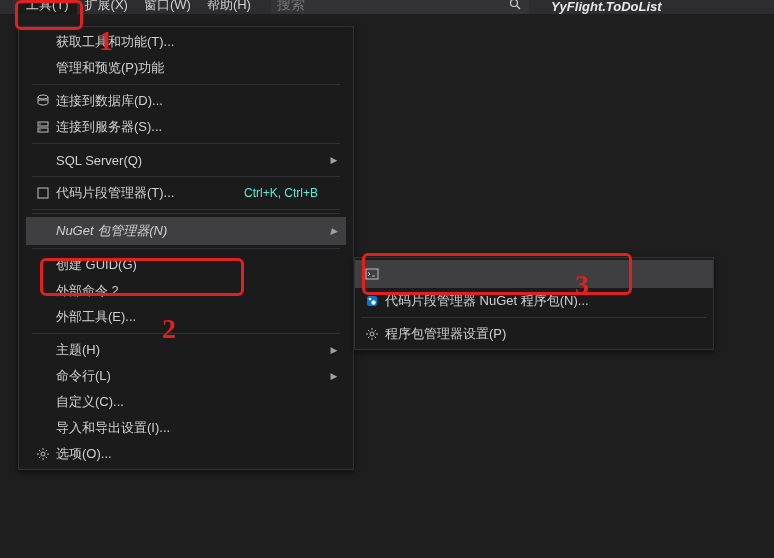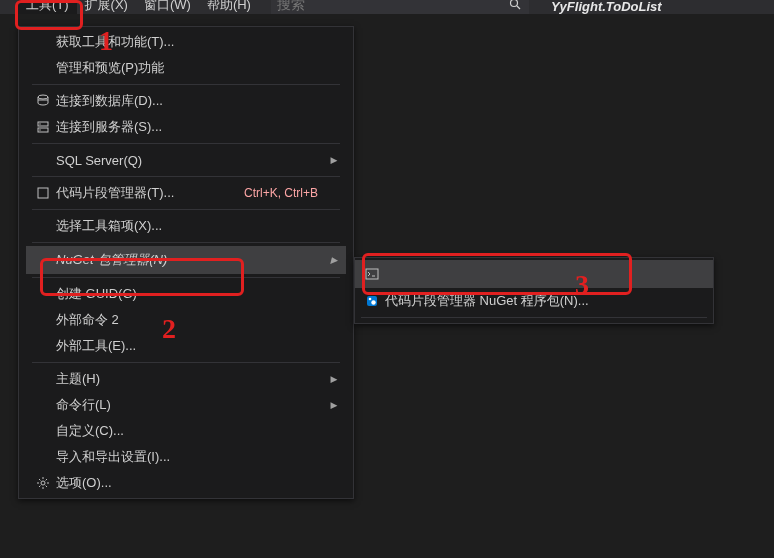--- a/index.html
+++ b/index.html
@@ -84,21 +84,21 @@
     background: #3f3f41;
   }
   .icon-slot {
     width: 26px;
     display: flex;
     align-items: center;
     justify-content: center;
     font-size: 14px;
   }
   .label { flex: 1; white-space: nowrap; }
-  .shortcut { color: #fca5a5; margin-right: 10px; font-size: 12px; }
+  .shortcut { color: #5eead4; margin-right: 10px; font-size: 12px; }
   .chev {
     width: 12px;
     text-align: center;
     color: #a0a0a0;
     font-size: 9px;
   }
   .sep {
     height: 1px;
     background: #333337;
     margin: 3px 6px;
@@ -208,25 +208,20 @@
     <span class="icon-slot">
       <svg width="14" height="14" viewBox="0 0 14 14">
           <rect x="2" y="2" width="10" height="10" stroke="#c0c0c0" fill="none"></rect>
         </svg>
     </span>
     <span class="label">代码片段管理器(T)...</span>
     <span class="shortcut">Ctrl+K, Ctrl+B</span>
     <span class="chev"></span>
   </div>
   <div class="sep"></div>
-  <div class="row">
-    <span class="icon-slot"></span>
-    <span class="label">选择工具箱项(X)...</span>
-    <span class="chev"></span>
-  </div>
   <div class="sep"></div>
   <div class="row highlight tall">
     <span class="icon-slot"></span>
     <span class="label">NuGet 包管理器(N)</span>
     <span class="chev">▶</span>
   </div>
   <div class="sep"></div>
   <div class="row">
     <span class="icon-slot"></span>
     <span class="label">创建 GUID(G)</span>
@@ -288,20 +283,29 @@
     <span class="icon-slot">
       <svg width="14" height="14" viewBox="0 0 14 14">
           <rect x="2" y="2" width="10" height="10" rx="2" fill="#0078d4"></rect>
           <circle cx="5" cy="5" r="1.3" fill="#fff"></circle>
           <circle cx="8.5" cy="8.5" r="2.2" fill="#fff"></circle>
         </svg>
     </span>
     <span class="label">代码片段管理器 NuGet 程序包(N)...</span>
   </div>
   <div class="sep"></div>
+  <div class="row">
+    <span class="icon-slot">
+      <svg width="14" height="14" viewBox="0 0 14 14">
+          <circle cx="7" cy="7" r="2" stroke="#c0c0c0" fill="none"></circle>
+          <path d="M7 1v2M7 11v2M1 7h2M11 7h2M3 3l1.4 1.4M9.6 9.6L11 11M11 3l-1.4 1.4M4.4 9.6L3 11" stroke="#c0c0c0"></path>
+        </svg>
+    </span>
+    <span class="label">程序包管理器设置(P)</span>
+  </div>
 </div>
 
 <div class="redbox" style="left:15px; top:0px; width:68px; height:30px;"></div>
 <div class="rednum" style="left:99px; top:25px;">1</div>
 
 <div class="redbox" style="left:40px; top:258px; width:204px; height:38px;"></div>
 <div class="rednum" style="left:162px; top:313px;">2</div>
 
 <div class="redbox" style="left:362px; top:253px; width:270px; height:42px;"></div>
 <div class="rednum" style="left:575px; top:269px;">3</div>

